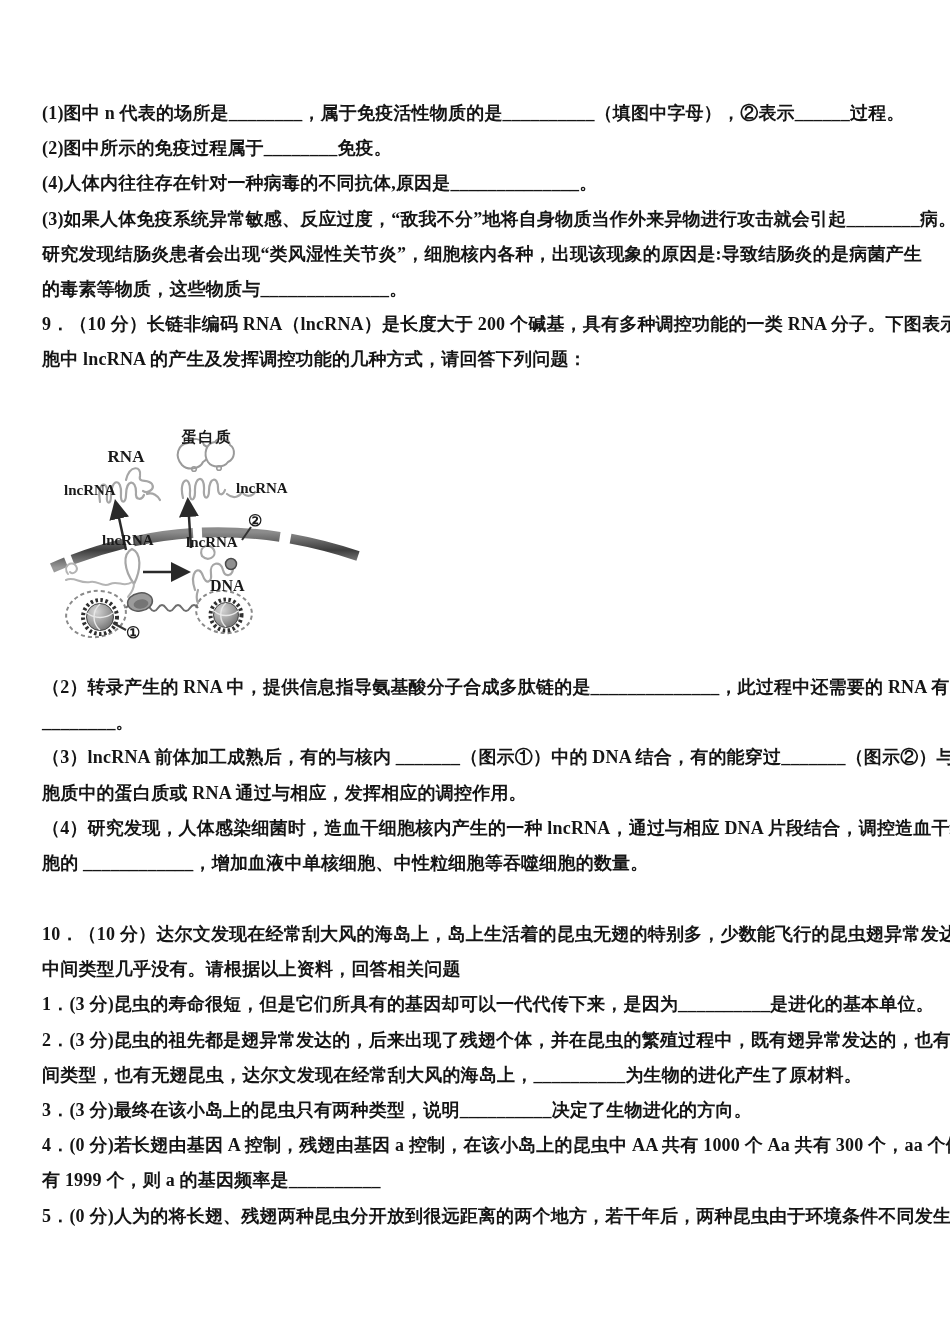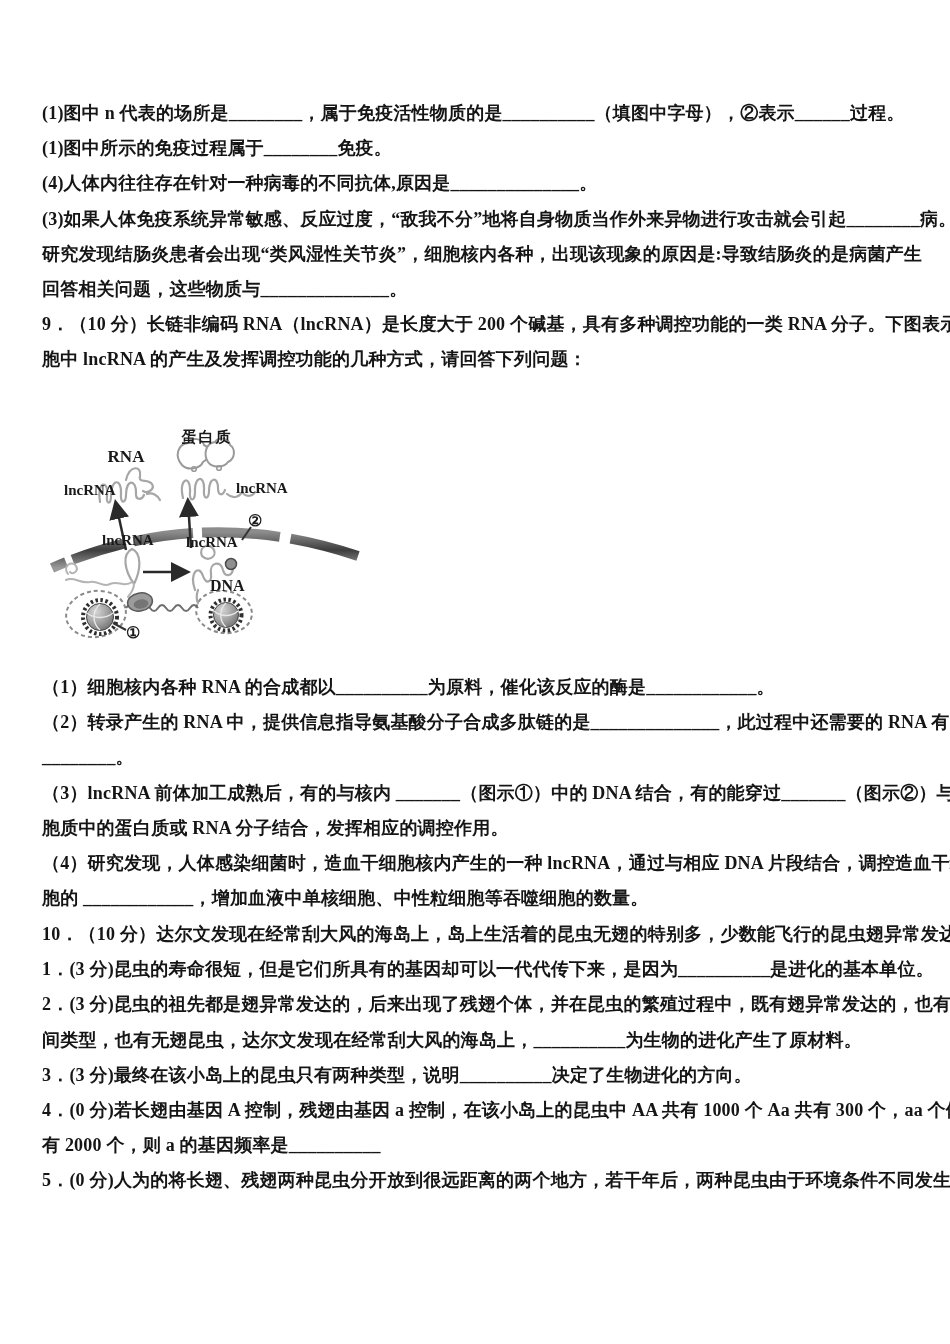--- a/index.html
+++ b/index.html
@@ -17,25 +17,25 @@
   .dlabel { font-family:"Liberation Serif","DejaVu Serif",serif; font-weight:bold; fill:#1a1a1a; }
 </style>
 </head>
 <body>
 
 <div class="page">
 
   <div class="tblock" style="top:96px">
     <div>
       <div class="line">(1)图中 n 代表的场所是________，属于免疫活性物质的是__________（填图中字母），②表示______过程。</div>
-      <div class="line">(1)图中所示的免疫过程属于________免疫。</div>
+      <div class="line">(2)图中所示的免疫过程属于________免疫。</div>
       <div class="line">(4)人体内往往存在针对一种病毒的不同抗体,原因是______________。</div>
       <div class="line">(3)如果人体免疫系统异常敏感、反应过度，“敌我不分”地将自身物质当作外来异物进行攻击就会引起________病。</div>
       <div class="line">研究发现结肠炎患者会出现“类风湿性关节炎”，细胞核内各种，出现该现象的原因是:导致结肠炎的是病菌产生</div>
-      <div class="line">回答相关问题，这些物质与______________。</div>
+      <div class="line">的毒素等物质，这些物质与______________。</div>
     </div>
     <div>
       <div class="line">9．（10 分）长链非编码 RNA（lncRNA）是长度大于 200 个碱基，具有多种调控功能的一类 RNA 分子。下图表示细</div>
       <div class="line">胞中 lncRNA 的产生及发挥调控功能的几种方式，请回答下列问题：</div>
     </div>
   </div>
 
   <svg class="diagram" width="330" height="240" viewBox="0 0 330 240">
     <defs>
       <linearGradient id="envGrad" x1="0" y1="0" x2="0" y2="1">
@@ -100,33 +100,33 @@
     <text class="dlabel" x="167" y="24" font-size="15" text-anchor="middle" letter-spacing="2">蛋白质</text>
     <text class="dlabel" x="196" y="75" font-size="15">lncRNA</text>
     <text class="dlabel" x="62" y="127" font-size="15">lncRNA</text>
     <text class="dlabel" x="146" y="129" font-size="15">lncRNA</text>
     <text class="dlabel" x="170" y="173" font-size="16">DNA</text>
     <text class="dlabel" x="86" y="220" font-size="16">①</text>
     <text class="dlabel" x="208" y="108" font-size="16">②</text>
   </svg>
 
   <div class="tblock" style="top:670px">
-    <div class="line">（1）细胞核内各种 RNA 的合成都以__________为原料，催化该反应的酶是____________。</div>
     <div class="line">（2）转录产生的 RNA 中，提供信息指导氨基酸分子合成多肽链的是______________，此过程中还需要的 RNA 有 ___</div>
     <div class="line">________。</div>
     <div class="line">（3）lncRNA 前体加工成熟后，有的与核内 _______（图示①）中的 DNA 结合，有的能穿过_______（图示②）与细</div>
-    <div class="line">胞质中的蛋白质或 RNA 分子结合，发挥相应的调控作用。</div>
+    <div class="line">胞质中的蛋白质或 RNA 通过与相应，发挥相应的调控作用。</div>
     <div class="line">（4）研究发现，人体感染细菌时，造血干细胞核内产生的一种 lncRNA，通过与相应 DNA 片段结合，调控造血干细</div>
     <div class="line">胞的 ____________，增加血液中单核细胞、中性粒细胞等吞噬细胞的数量。</div>
   </div>
 
   <div class="tblock" style="top:917px">
     <div class="line">10．（10 分）达尔文发现在经常刮大风的海岛上，岛上生活着的昆虫无翅的特别多，少数能飞行的昆虫翅异常发达，</div>
+    <div class="line">中间类型几乎没有。请根据以上资料，回答相关问题</div>
     <div class="line">1．(3 分)昆虫的寿命很短，但是它们所具有的基因却可以一代代传下来，是因为__________是进化的基本单位。</div>
     <div class="line">2．(3 分)昆虫的祖先都是翅异常发达的，后来出现了残翅个体，并在昆虫的繁殖过程中，既有翅异常发达的，也有中</div>
     <div class="line">间类型，也有无翅昆虫，达尔文发现在经常刮大风的海岛上，__________为生物的进化产生了原材料。</div>
     <div class="line">3．(3 分)最终在该小岛上的昆虫只有两种类型，说明__________决定了生物进化的方向。</div>
     <div class="line">4．(0 分)若长翅由基因 A 控制，残翅由基因 a 控制，在该小岛上的昆虫中 AA 共有 1000 个 Aa 共有 300 个，aa 个体共</div>
-    <div class="line">有 2000 个，则 a 的基因频率是__________</div>
+    <div class="line">有 1999 个，则 a 的基因频率是__________</div>
     <div class="line">5．(0 分)人为的将长翅、残翅两种昆虫分开放到很远距离的两个地方，若干年后，两种昆虫由于环境条件不同发生了</div>
   </div>
 
 </div>
 
 </body></html>

